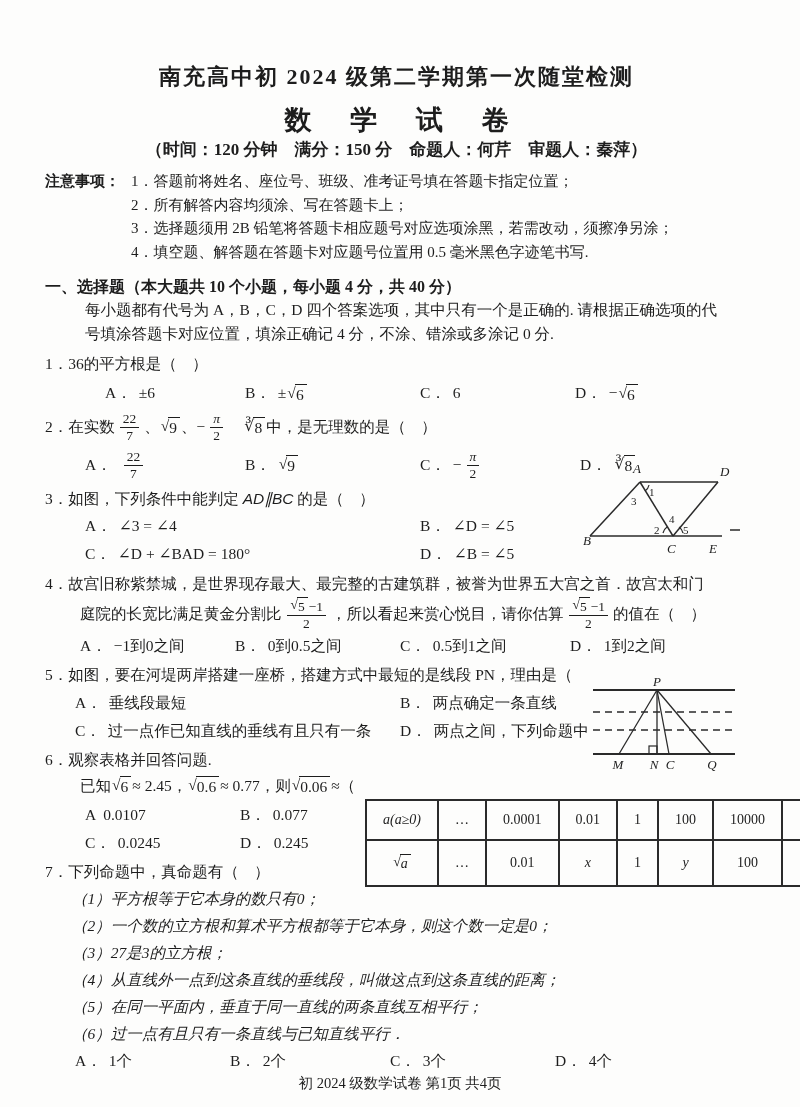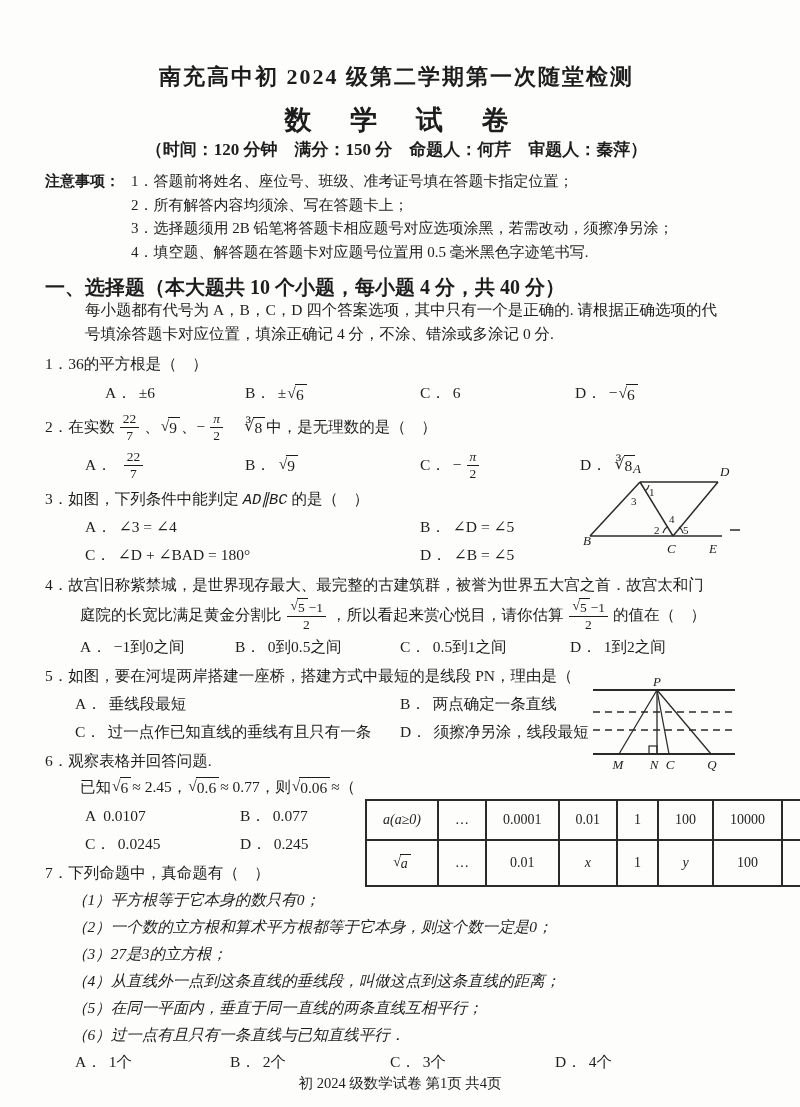--- a/index.html
+++ b/index.html
@@ -4,21 +4,21 @@
 <style>
   html,body{margin:0;padding:0;background:#ffffff;}
   .page{position:relative;width:800px;height:1107px;background:#fdfdfc;overflow:hidden;
         color:#1d1d1d;font-family:"Liberation Serif","DejaVu Serif",serif;font-size:15.5px;}
   .content{padding:62px 52px 0 45px;}
   .title{margin:0;text-align:center;font-size:22px;line-height:30px;font-weight:700;letter-spacing:2px;}
   .subtitle{margin:10px 0 0;text-align:center;font-size:27px;line-height:36px;font-weight:700;letter-spacing:16px;text-indent:16px;}
   .meta{text-align:center;font-weight:700;font-size:17px;line-height:24px;margin:0 0 8px;}
   .notice{display:flex;font-size:15px;line-height:23.5px;}
   .notice-label{font-weight:700;flex:none;width:86px;}
-  .sec{margin-top:12px;font-size:20px;line-height:22px;}
+  .sec{margin-top:12px;font-size:16px;line-height:22px;}
   .b{font-weight:700;}
   .intro{margin-left:40px;line-height:23.5px;}
   .q .stem{line-height:24px;}
   .mline{display:flex;align-items:center;flex-wrap:nowrap;}
   .frac{display:inline-flex;flex-direction:column;text-align:center;vertical-align:middle;
         font-size:13.5px;line-height:1.15;margin:0 5px;}
   .frac .num{border-bottom:1.4px solid currentColor;padding:0 3px;display:inline-flex;align-items:flex-end;justify-content:center;}
   .frac .den{padding:0 3px;}
   .rad{display:inline-flex;align-items:flex-start;white-space:nowrap;margin:0 1px;}
   .rs{line-height:1.2;}
@@ -31,21 +31,21 @@
   .stmts > div{line-height:27px;font-style:italic;}
   .fig{position:absolute;}
   .fig line,.fig path,.fig rect{stroke:#2a2a2a;fill:none;}
   .fig text{font-style:italic;font-size:13px;fill:#1d1d1d;stroke:none;font-family:"Liberation Serif","DejaVu Serif",serif;}
   .fig text.n{font-style:normal;font-size:11px;}
   .t6{position:absolute;left:365px;top:799px;border-collapse:collapse;font-size:14px;text-align:center;color:#1d1d1d;}
   .t6 td{border:2px solid #2b2b2b;padding:0 16px;height:38px;}
   .t6 tr.r2 td{height:44px;}
   .it{font-style:italic;}
   .footer{position:absolute;left:0;right:0;top:1074px;text-align:center;font-size:14.5px;}
-  i{font-family:Liberation Mono, monospace;}
+  i{font-family:Liberation Sans, sans-serif;}
 </style>
 </head>
 <body>
 
 <div class="page">
   <div class="content">
 
     <h1 class="title">南充高中初 2024 级第二学期第一次随堂检测</h1>
     <h2 class="subtitle">数 学 试 卷</h2>
     <div class="meta">（时间：120 分钟　满分：150 分　命题人：何芹　审题人：秦萍）</div>
@@ -190,21 +190,21 @@
     </div>
 
     <div class="q" style="margin-top:5px">
       <div class="stem"><span class="qno">5．</span><span>如图，要在河堤两岸搭建一座桥，搭建方式中最短的是线段 PN，理由是（</span></div>
       <div class="orow" style="margin-left:30px;margin-top:4px">
         <span class="o" style="width:325px"><span class="ol">A．</span><span>垂线段最短</span></span>
         <span class="o"><span class="ol">B．</span><span>两点确定一条直线</span></span>
       </div>
       <div class="orow" style="margin-left:30px;margin-top:4px">
         <span class="o" style="width:325px"><span class="ol">C．</span><span>过一点作已知直线的垂线有且只有一条</span></span>
-        <span class="o"><span class="ol">D．</span><span>须擦净另涂，线段最短</span></span>
+        <span class="o"><span class="ol">D．</span><span>两点之间，下列命题中</span></span>
       </div>
     </div>
 
     <div class="q" style="margin-top:5px">
       <div class="stem"><span class="qno">6．</span><span>观察表格并回答问题.</span></div>
       <div class="stem mline" style="height:28px;margin-left:35px">
         <span>已知</span>
         <span class="rad">
             <span class="rs">√</span>
             <span class="rb">6</span>

